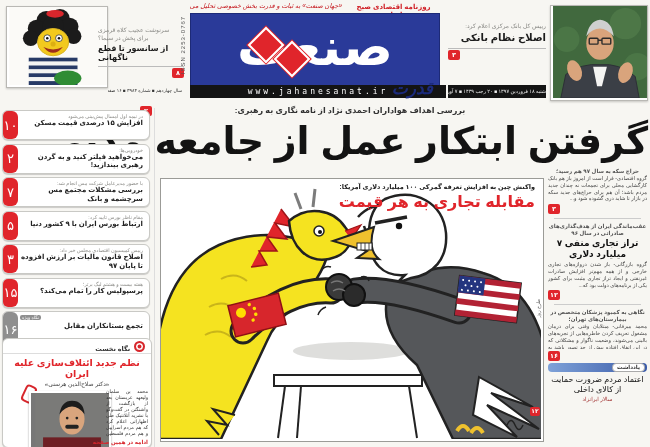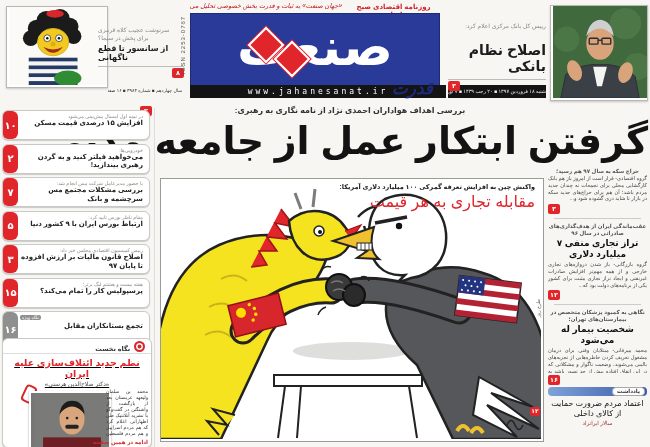--- a/index.html
+++ b/index.html
@@ -33,40 +33,40 @@
   
   .lead-kicker{position:absolute;left:160px;top:106px;width:380px;text-align:center;font-size:8px;font-weight:bold;color:#333;}
   .headline{position:absolute;left:150px;top:115px;width:498px;text-align:center;font-size:38px;font-weight:900;color:#131313;line-height:52px;letter-spacing:-1px;white-space:nowrap;}
   
   .left-col{position:absolute;left:2px;top:110px;width:148px;}
   .card{position:relative;display:flex;background:#fff;border:1px solid #c9c9c5;border-radius:6px;
         margin-bottom:3.5px;height:28px;box-shadow:0 1px 1px rgba(0,0,0,.18);overflow:hidden;}
   .card-body{flex:1;padding:2px 6px 0 2px;}
   .card-body .kicker-sm{font-size:5px;line-height:6px;}
   .card-title{font-size:7px;font-weight:bold;color:#222;line-height:8.5px;}
-  .card-tab{width:15px;background:#E0252B;color:#fff;font-size:10px;font-weight:bold;
+  .card-tab{width:15px;background:#E0252B;color:#fff;font-size:13px;font-weight:normal;
         display:flex;align-items:center;justify-content:center;border-radius:0 6px 6px 0;}
   .card-tab.gray{background:#8f8f8f;}
   .chip{display:inline-block;font-size:4.5px;color:#fff;background:#8f8f8f;border-radius:2px;padding:0 2px;float:left;margin-top:1px;}
   
   .first-look{position:absolute;left:2px;top:338px;width:148px;height:108px;background:#fff;
-        border:1px solid #c9c9c5;border-radius:6px;box-shadow:0 1px 1px rgba(0,0,0,.18);text-decoration:underline;}
+        border:1px solid #c9c9c5;border-radius:6px;box-shadow:0 1px 1px rgba(0,0,0,.18);}
   .fl-head{position:relative;height:14px;border-bottom:1px solid #ddd;}
   .fl-tab{position:absolute;right:6px;top:2px;font-size:6.5px;color:#333;font-weight:bold;}
   .bullseye{display:inline-block;width:7px;height:7px;border:2px solid #D7262C;border-radius:50%;vertical-align:-1px;margin-left:2px;background:#fff;box-shadow:inset 0 0 0 1.5px #fff, inset 0 0 0 4px #D7262C;}
   .fl-title{margin-top:3px;text-align:center;font-size:9.5px;font-weight:900;color:#E0252B;}
   .fl-author{text-align:center;font-size:6px;color:#444;margin-top:1px;}
   .fl-photo{position:absolute;left:26px;top:52px;width:78px;height:58px;background:#777;border:2px solid #fff;box-shadow:0 1px 2px rgba(0,0,0,.35);}
   .fl-clip{position:absolute;left:20px;top:46px;width:8px;height:14px;border:2px solid #D7262C;border-radius:4px;transform:rotate(25deg);}
   .fl-body{position:absolute;right:3px;top:50px;width:42px;font-size:4.8px;line-height:6px;color:#333;text-align:justify;height:48px;overflow:hidden;}
   .fl-more{position:absolute;right:3px;bottom:2px;font-size:5.5px;color:#D7262C;font-weight:bold;}
   
   .cartoon{position:absolute;left:160px;top:178px;width:382px;height:262px;background:#fff;border:1px solid #9b9b97;}
   .cartoon-kicker{position:absolute;top:4px;right:8px;font-size:6.5px;font-weight:bold;color:#222;z-index:3;}
-  .cartoon-title{position:absolute;top:13px;right:8px;font-size:16px;font-weight:400;color:#E0252B;z-index:3;}
+  .cartoon-title{position:absolute;top:13px;right:8px;font-size:16px;font-weight:700;color:#E0252B;z-index:3;}
   .cartoon-credit{position:absolute;right:8px;top:120px;font-size:5px;color:#666;transform:rotate(-90deg);transform-origin:right top;z-index:3;}
   .cartoon-page{position:absolute;right:3px;top:228px;z-index:3;width:10px;height:9px;font-size:6px;line-height:9px;}
   
   .right-col{position:absolute;left:548px;top:168px;width:99px;height:279px;overflow:hidden;}
   .r-kicker{font-size:5.5px;color:#555;text-align:center;line-height:7px;font-weight:bold;}
   .r-title{font-size:9px;font-weight:900;color:#111;text-align:center;line-height:11px;margin:1px 0;}
   .r-body{font-size:5.2px;line-height:6.8px;color:#444;text-align:justify;}
   .r-item .pagebox{margin:2px auto 0 0;}
   .r-div{border-top:1px solid #ccc;margin:4px 6px;}
   .note-bar{position:relative;height:9px;background:linear-gradient(90deg,#7fa2d8,#3a5ba9);border-radius:4px;margin:2px 0 3px 0;}
@@ -131,21 +131,21 @@
     <div class="paper-title">صنعت</div>
     <div class="diamond" style="left:62px;top:18px;"></div>
     <div class="diamond" style="left:88px;top:32px;"></div>
     <div class="script-jahan">قدرت</div>
   </div>
   <div class="urlbar ltr">www.jahanesanat.ir</div>
   <div class="datebar">شنبه ۱۸ فروردین ۱۳۹۷ ■ ۲۰ رجب ۱۴۳۹ ■ ۷ آوریل ۲۰۱۸</div>
 
   <div class="abs" style="left:448px;top:22px;width:98px;">
     <div class="kicker-sm" style="text-align:right;">رییس کل بانک مرکزی اعلام کرد:</div>
-    <div class="story-title" style="font-size:14px;margin-top:12px;">اصلاح نظام بانکی</div>
+    <div class="story-title" style="font-size:10px;margin-top:2px;">اصلاح نظام بانکی</div>
     <div class="rule" style="margin-top:5px;"></div>
     <div class="pagebox" style="margin:1px auto 0 0;">۳</div>
   </div>
 
   <div class="photo" style="left:550px;top:5px;width:96px;height:94px;">
     <svg viewBox="0 0 96 94" width="94" height="92">
       <rect x="0" y="0" width="96" height="94" fill="#41693E"></rect>
       <circle cx="74" cy="18" r="16" fill="#527E4C" opacity="0.7"></circle>
       <circle cx="14" cy="34" r="13" fill="#527E4C" opacity="0.6"></circle>
       <circle cx="86" cy="62" r="14" fill="#527E4C" opacity="0.6"></circle>
@@ -355,21 +355,20 @@
     <div class="r-item">
       <div class="r-kicker">عقب‌ماندگی ایران از هدف‌گذاری‌های صادراتی در سال ۹۶</div>
       <div class="r-title">تراز تجاری منفی ۷ میلیارد دلاری</div>
       <div class="r-body">گروه بازرگانی- باز شدن دروازه‌های تجاری خارجی و از همه مهم‌تر افزایش صادرات غیرنفتی و ایجاد تراز تجاری مثبت برای کشور یکی از برنامه‌های دولت بود که...</div>
       <div class="pagebox">۱۲</div>
     </div>
     <div class="r-div"></div>
 
     <div class="r-item">
       <div class="r-kicker">نگاهی به کمبود پزشکان متخصص در بیمارستان‌های تهران؛</div>
-      <div class="r-title">شخصیت بیمار له می‌شود</div>
       <div class="r-body" style="height:26px;overflow:hidden;">محمد میرفانی- مبتلایان وقتی برای درمان مشغول تعریف کردن خاطره‌هایی از تجربه‌های بالینی می‌شوند، وضعیت ناگوار و مشکلاتی که در این اتفاق افتاده بیش از حد تصور باشد به ناگاه از...</div>
       <div class="pagebox">۱۶</div>
     </div>
 
     <div class="note">
       <div class="note-bar">
         <div class="note-tab">یادداشت</div>
       </div>
       <div class="note-title">اعتماد مردم ضرورت حمایت از کالای داخلی</div>
       <div class="note-author">سالار ایرانزاد</div>

